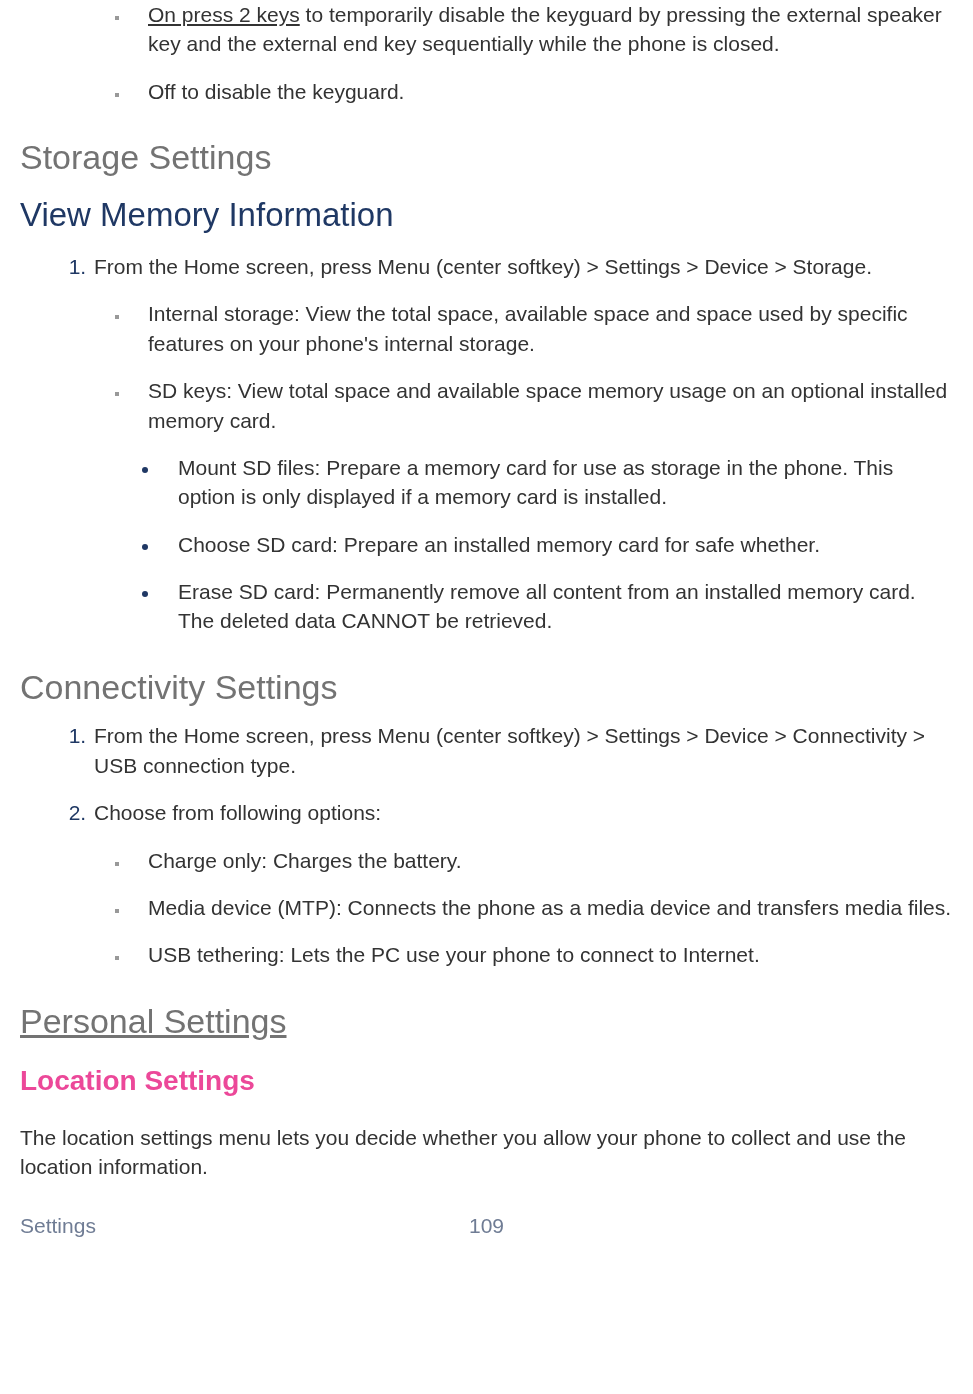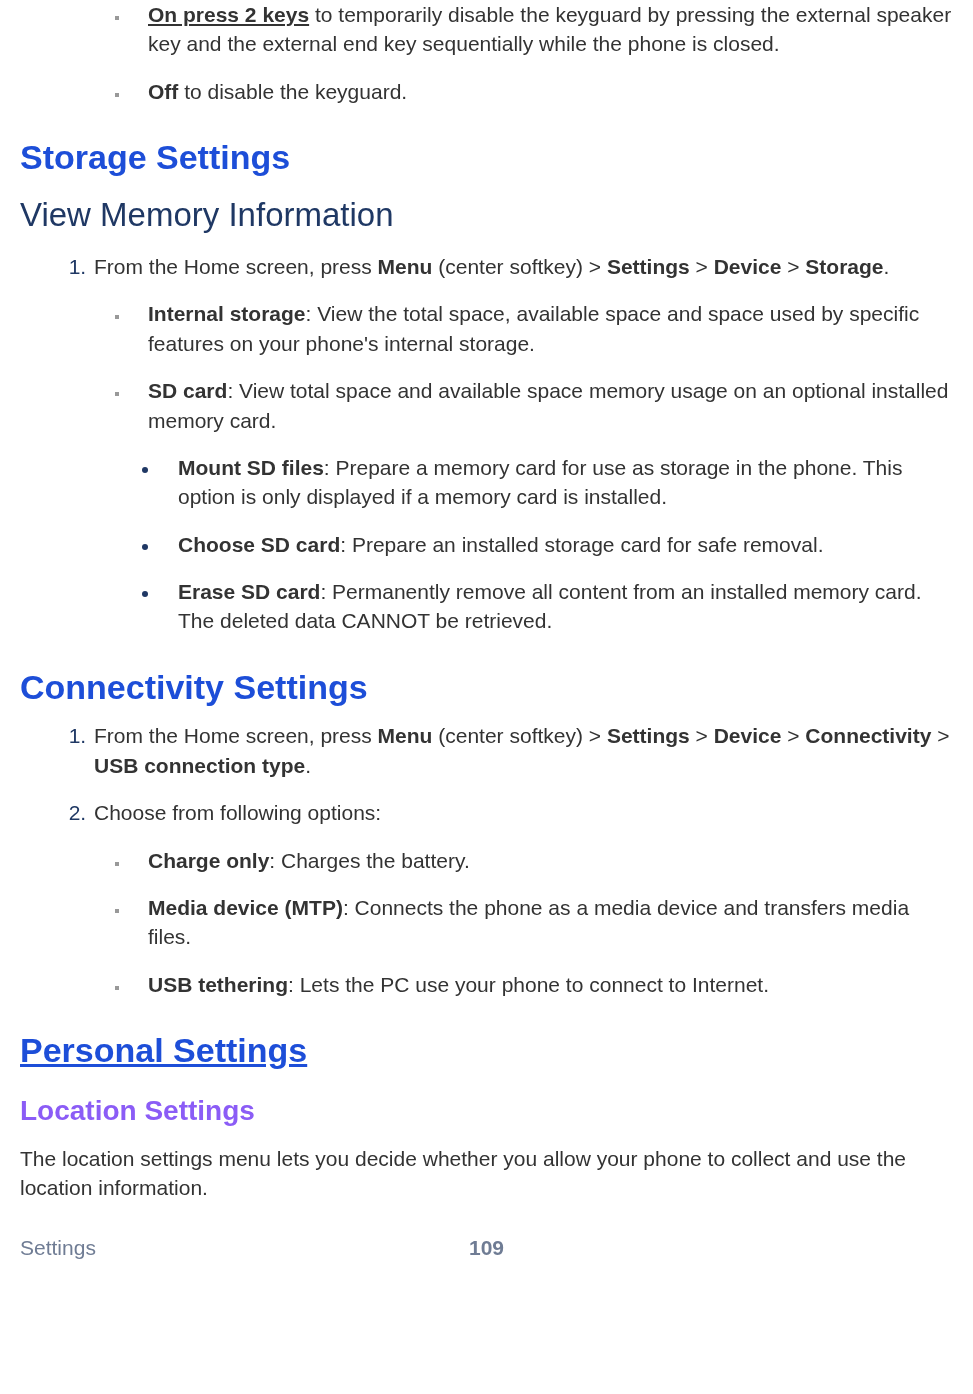--- a/index.html
+++ b/index.html
@@ -6,36 +6,36 @@
       font-family: Verdana, Geneva, Tahoma, sans-serif;
       font-size: 21px;
       color: #333333;
       margin: 0;
       padding: 0 20px;
       width: 933px;
       line-height: 1.4;
     }
     .h1 {
       font-size: 34px;
-      font-weight: bold;
-      color: #1d4ed8;
+      font-weight: normal;
+      color: #737373;
       margin: 28px 0 10px 0;
     }
     .h1.underline { text-decoration: underline; }
     .subheading {
       font-size: 33px;
       color: #1f3864;
       margin: 8px 0 14px 0;
       font-weight: normal;
     }
     .h2-tight {
       font-size: 28px;
       font-weight: bold;
-      color: #8b5cf6;
-      margin: 16px 0 14px 0;
+      color: #ec4899;
+      margin: 16px 0 22px 0;
     }
     ol {
       margin: 0 0 0 0;
       padding-left: 72px;
     }
     ol > li {
       padding-left: 2px;
       margin-bottom: 18px;
     }
     ol > li::marker { color: #1f3864; }
@@ -46,33 +46,32 @@
     }
     ul.disc {
       list-style: disc;
       margin: 0;
       padding-left: 140px;
     }
     ul > li { padding-left: 18px; margin-bottom: 18px; }
     ul.square > li::marker,
     ul.square-inner > li::marker { color: #999999; font-size: 0.65em; }
     ul.disc > li::marker { color: #1f3864; font-size: 0.9em; }
-    strong { font-weight: bold; }
+    strong { font-weight: normal; }
     p { margin: 10px 0 14px 0; }
     .footer {
       margin-top: 30px;
       color: #6f7c94;
       font-size: 21px;
       position: relative;
     }
     .footer-center {
       position: absolute;
       left: 50%;
       transform: translateX(-50%);
-      font-weight: bold;
     }
   </style>
 </head>
 <body>
 
 <ul class="square-inner">
   <li>
     <strong style="text-decoration: underline;">On press 2 keys</strong><span> to temporarily disable the keyguard by pressing the external speaker key and the external end key sequentially while the phone is closed.</span>
   </li>
   <li>
@@ -87,30 +86,30 @@
   <li>
     <span>From the Home screen, press </span><strong>Menu</strong><span> (center softkey) &gt; </span><strong>Settings</strong><span> &gt; </span><strong>Device</strong><span> &gt; </span><strong>Storage</strong><span>.</span>
   </li>
 </ol>
 
 <ul class="square-inner">
   <li>
     <strong>Internal storage</strong><span>: View the total space, available space and space used by specific features on your phone's internal storage.</span>
   </li>
   <li>
-    <strong>SD card</strong><span>: View total space and available space memory usage on an optional installed memory card.</span>
+    <strong>SD keys</strong><span>: View total space and available space memory usage on an optional installed memory card.</span>
   </li>
 </ul>
 
 <ul class="disc">
   <li>
     <strong>Mount SD files</strong><span>: Prepare a memory card for use as storage in the phone. This option is only displayed if a memory card is installed.</span>
   </li>
   <li>
-    <strong>Choose SD card</strong><span>: Prepare an installed storage card for safe removal.</span>
+    <strong>Choose SD card</strong><span>: Prepare an installed memory card for safe whether.</span>
   </li>
   <li>
     <strong>Erase SD card</strong><span>: Permanently remove all content from an installed memory card. The deleted data CANNOT be retrieved.</span>
   </li>
 </ul>
 
 <h2 class="h1">Connectivity Settings</h2>
 
 <ol>
   <li>

